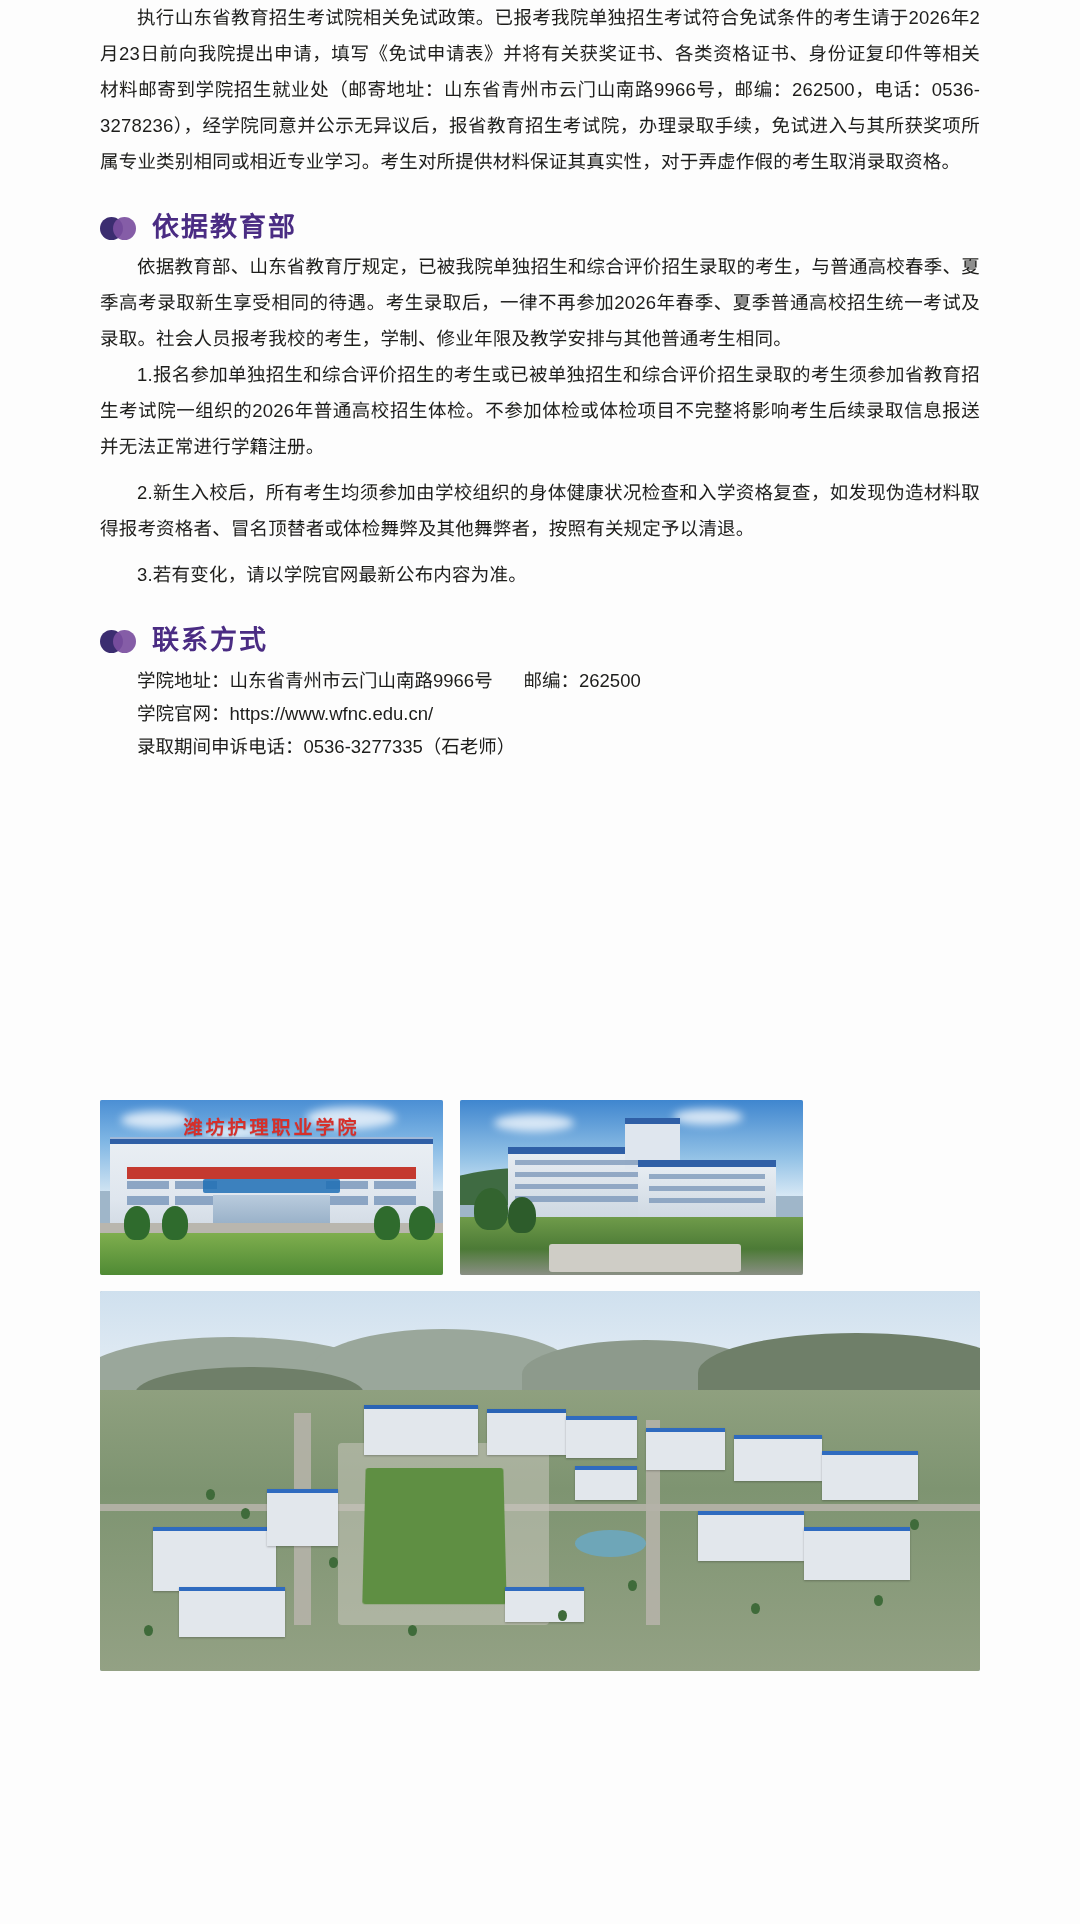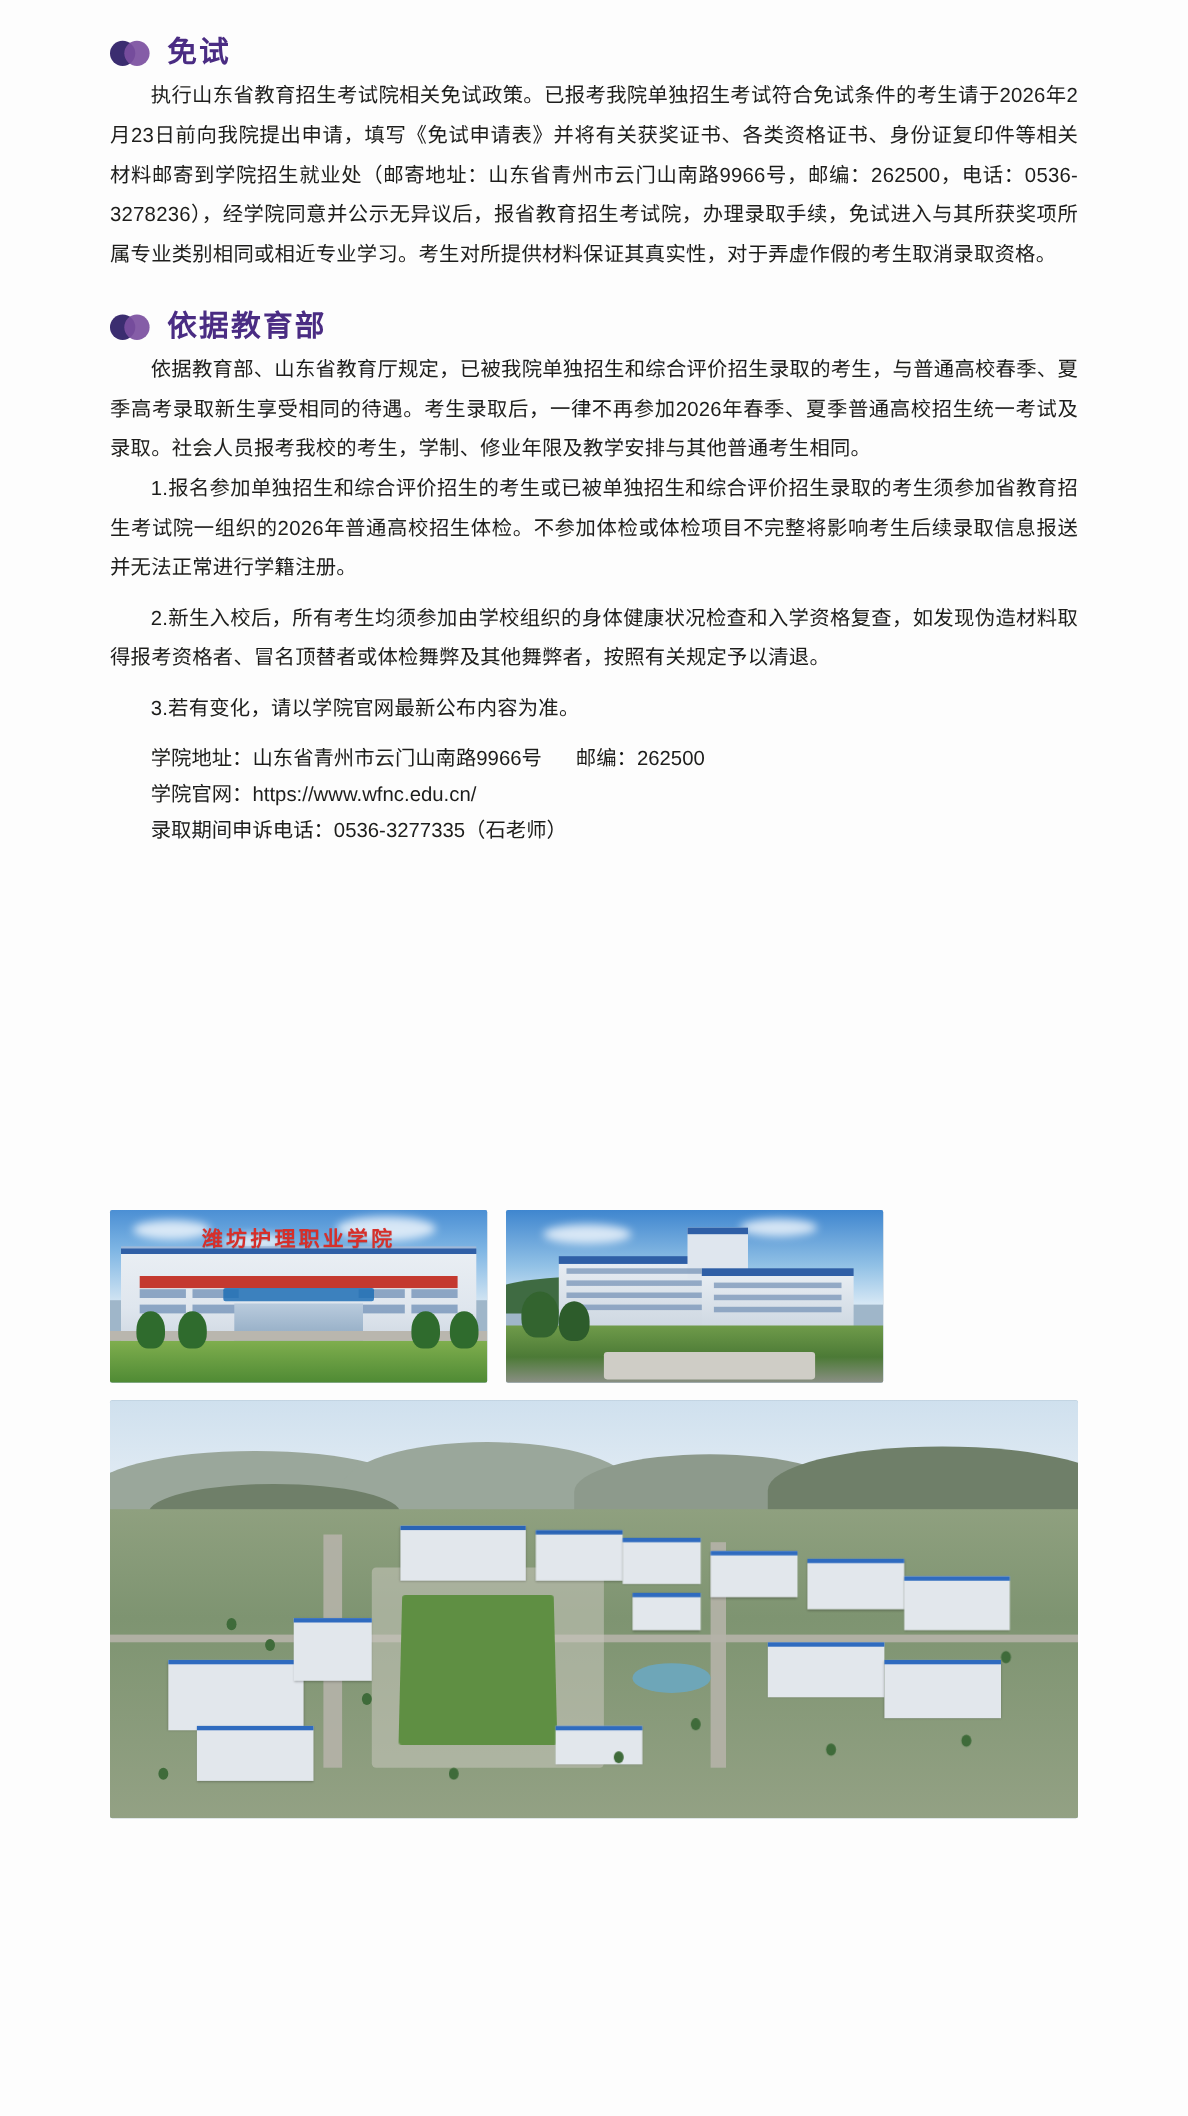--- a/index.html
+++ b/index.html
@@ -116,21 +116,21 @@
     padding: 0 100px;
   }
   .photo {
     position: relative;
     overflow: hidden;
     border-radius: 2px;
     background: #9fb6c9;
   }
   .photo.small {
     width: 343px;
-    height: 157px;
+    height: 175px;
   }
   .photo.wide {
     width: 880px;
     height: 380px;
     margin-top: 16px;
   }
 
   
   .p1-sky {
     position: absolute; left: 0; top: 0; width: 100%; height: 52%;
@@ -262,27 +262,20 @@
     clip: rect(0 0 0 0); white-space: nowrap;
   }
 </style>
 </head>
 <body>
 
 <div class="page">
   <div class="content">
 
     <div class="section">
-      <div class="sec-head">
-        <span class="dots">
-          <span class="d1"></span>
-            <span class="d2"></span>
-        </span>
-        <span class="title">免试</span>
-      </div>
       <p class="para indent">执行山东省教育招生考试院相关免试政策。已报考我院单独招生考试符合免试条件的考生请于2026年2月23日前向我院提出申请，填写《免试申请表》并将有关获奖证书、各类资格证书、身份证复印件等相关材料邮寄到学院招生就业处（邮寄地址：山东省青州市云门山南路9966号，邮编：262500，电话：0536-3278236），经学院同意并公示无异议后，报省教育招生考试院，办理录取手续，免试进入与其所获奖项所属专业类别相同或相近专业学习。考生对所提供材料保证其真实性，对于弄虚作假的考生取消录取资格。</p>
     </div>
 
     <div class="section">
       <div class="sec-head">
         <span class="dots">
           <span class="d1"></span>
             <span class="d2"></span>
         </span>
         <span class="title">依据教育部</span>
@@ -290,20 +283,27 @@
       <p class="para indent">依据教育部、山东省教育厅规定，已被我院单独招生和综合评价招生录取的考生，与普通高校春季、夏季高考录取新生享受相同的待遇。考生录取后，一律不再参加2026年春季、夏季普通高校招生统一考试及录取。社会人员报考我校的考生，学制、修业年限及教学安排与其他普通考生相同。</p>
     </div>
 
     <div class="section">
       <p class="para indent">1.报名参加单独招生和综合评价招生的考生或已被单独招生和综合评价招生录取的考生须参加省教育招生考试院一组织的2026年普通高校招生体检。不参加体检或体检项目不完整将影响考生后续录取信息报送并无法正常进行学籍注册。</p>
       <p class="para indent">2.新生入校后，所有考生均须参加由学校组织的身体健康状况检查和入学资格复查，如发现伪造材料取得报考资格者、冒名顶替者或体检舞弊及其他舞弊者，按照有关规定予以清退。</p>
       <p class="para indent">3.若有变化，请以学院官网最新公布内容为准。</p>
     </div>
 
     <div class="section">
+      <div class="sec-head">
+        <span class="dots">
+          <span class="d1"></span>
+            <span class="d2"></span>
+        </span>
+        <span class="title">联系方式</span>
+      </div>
       <div class="contact">
         <div class="line">学院地址：山东省青州市云门山南路9966号      邮编：262500</div>
         <div class="line">学院官网：https://www.wfnc.edu.cn/</div>
         <div class="line">录取期间申诉电话：0536-3277335（石老师）</div>
       </div>
     </div>
   </div>
 
   <div class="photos">
     <div class="photo-row">

